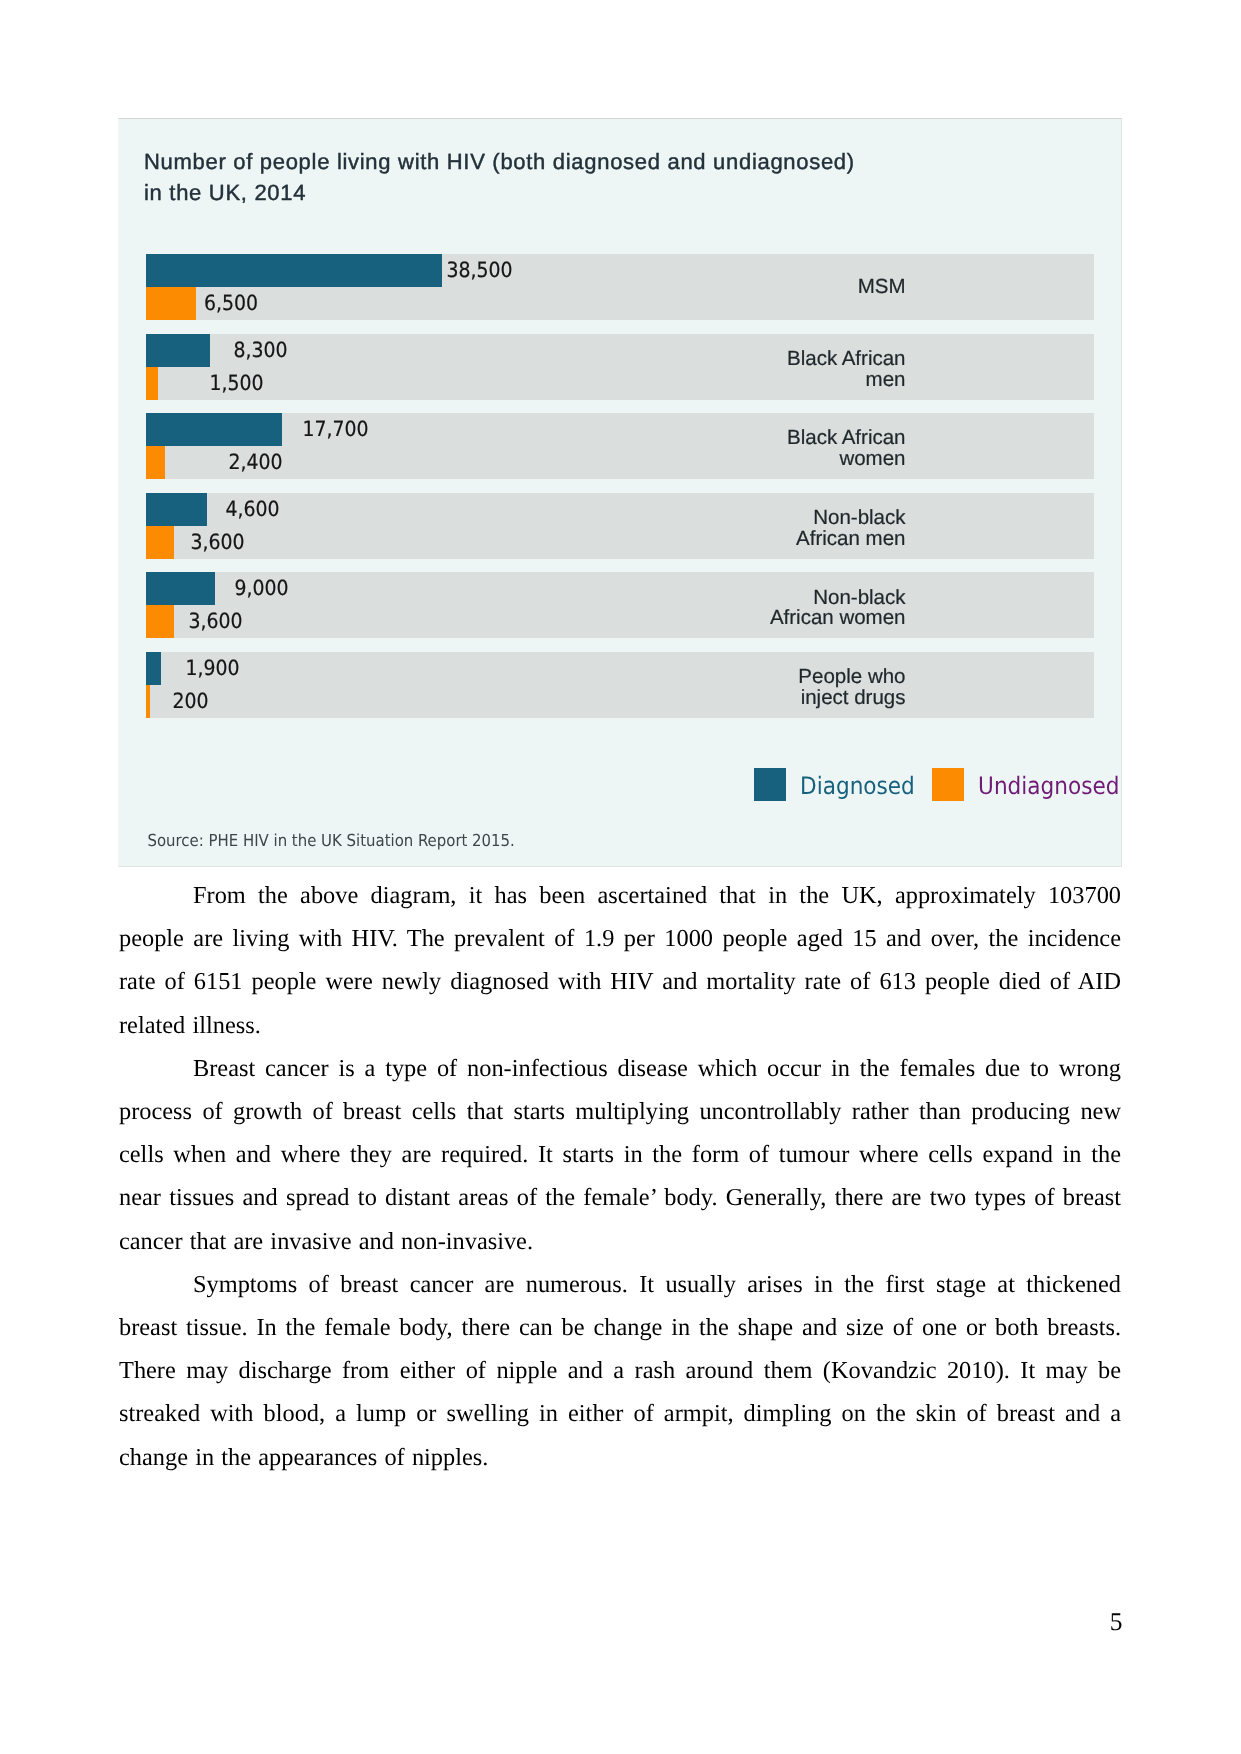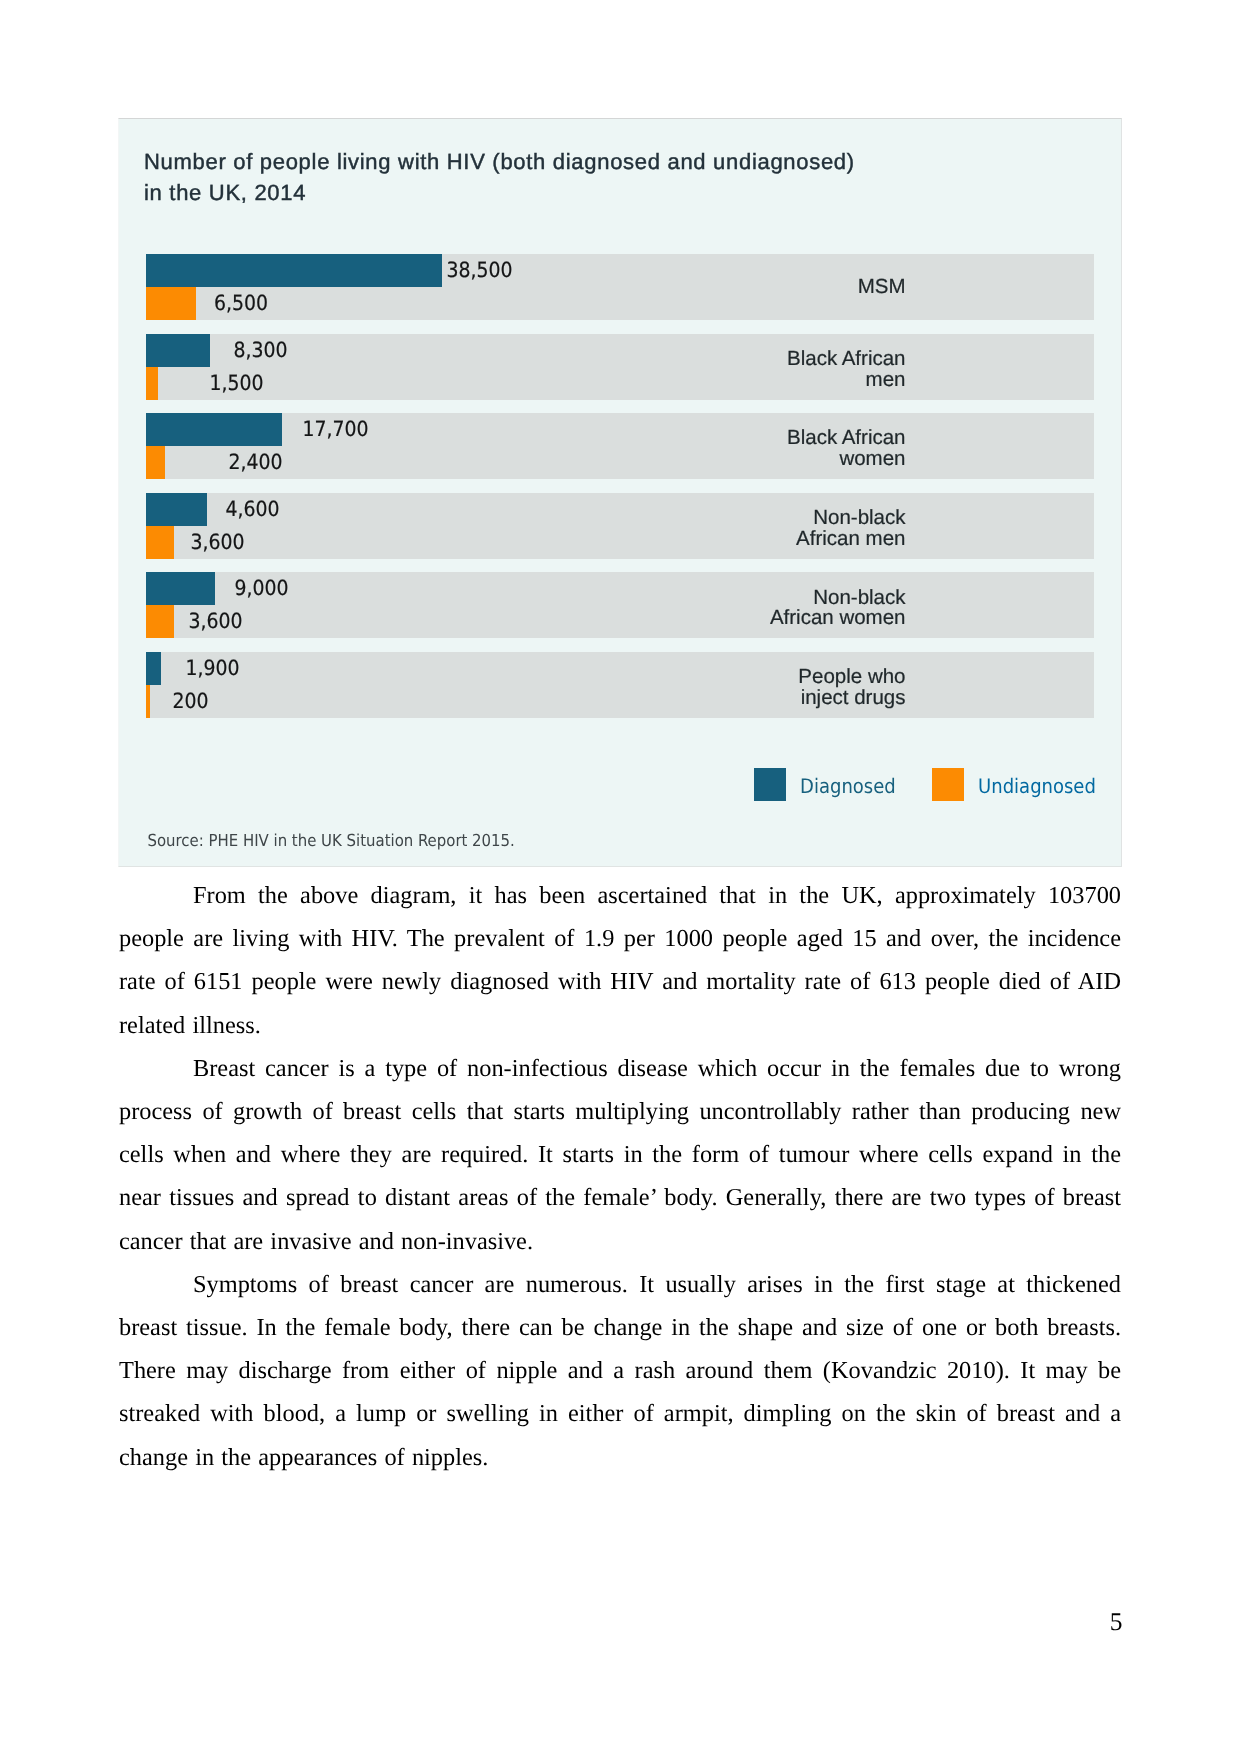--- a/index.html
+++ b/index.html
@@ -28,21 +28,21 @@
           -webkit-text-stroke:0.2px #141516;}
   .cat{transform:translateZ(0);position:absolute;right:24.5px;font-family:"Liberation Sans",sans-serif;
        font-size:20.5px;color:#1f272a;text-align:right;line-height:20.8px;
        -webkit-text-stroke:0.22px #1f272a;}
   .legend{position:absolute;left:634.8px;top:648.6px;}
   .legend-item{position:absolute;top:0;display:flex;align-items:center;}
   .legend-item:nth-child(1){left:0;}
   .legend-item:nth-child(2){left:178px;}
   .legend-swatch{display:inline-block;width:32.5px;height:33px;margin-right:13.8px;}
   .legend-label{transform:translateZ(0);font-family:"DejaVu Sans",sans-serif;
-                font-stretch:condensed;font-size:20px;line-height:33px;position:relative;top:2px;}
+                font-stretch:condensed;font-size:24px;line-height:33px;position:relative;top:2px;}
   .src{transform:translateZ(0);position:absolute;left:28.5px;top:712px;
        font-family:"DejaVu Sans",sans-serif;font-stretch:condensed;
        font-size:16.6px;color:#3f4649;}
 
   
   .body-copy{position:absolute;left:119px;top:874px;width:1002px;}
   p.para{margin:0;font-size:24.375px;line-height:43.2px;text-align:justify;
          text-indent:74px;color:#000;word-spacing:1.1px;}
   .pageno{position:absolute;left:119px;top:1609px;width:1003.5px;text-align:right;
           font-size:25.5px;color:#000;line-height:25.5px;}
@@ -55,21 +55,21 @@
     <div class="chart-title">
       <span>Number of people living with HIV (both diagnosed and undiagnosed)</span><br>
       <span>in the UK, 2014</span>
     </div>
     <div class="rows" id="rows">
         <div class="row">
           <div class="rowbg"></div>
           <div class="bar diag" style="width: 296px; background: rgb(23, 96, 126);"></div>
           <div class="barval" style="left: 300.5px; top: 4px;">38,500</div>
           <div class="bar undiag" style="width: 50px; background: rgb(252, 139, 2);"></div>
-          <div class="barval" style="left: 68px; top: 37px;">6,500</div>
+          <div class="barval" style="left: 58px; top: 37px;">6,500</div>
           <div class="cat" style="top: 23.4px;"><span>MSM</span></div>
         </div>
         <div class="row">
           <div class="rowbg"></div>
           <div class="bar diag" style="width: 63.8px; background: rgb(23, 96, 126);"></div>
           <div class="barval" style="left: 87.5px; top: 4px;">8,300</div>
           <div class="bar undiag" style="width: 11.5px; background: rgb(252, 139, 2);"></div>
           <div class="barval" style="left: 63.5px; top: 37px;">1,500</div>
           <div class="cat" style="top: 15.2px;"><span>Black African</span><br><span>men</span></div>
         </div>
@@ -106,21 +106,21 @@
           <div class="cat" style="top: 15.2px;"><span>People who</span><br><span>inject drugs</span></div>
         </div>
       </div>
     <div class="legend" id="legend">
         <div class="legend-item">
           <span class="legend-swatch" style="background: rgb(23, 96, 126);"></span>
           <span class="legend-label" style="color: rgb(23, 96, 126);">Diagnosed</span>
         </div>
         <div class="legend-item">
           <span class="legend-swatch" style="background: rgb(252, 139, 2);"></span>
-          <span class="legend-label" style="color: #0369a1;">Undiagnosed</span>
+          <span class="legend-label" style="color: #701a75;">Undiagnosed</span>
         </div>
       </div>
     <div class="src">Source: PHE HIV in the UK Situation Report 2015.</div>
   </div>
 
   <div class="body-copy" id="bodycopy">
       <p class="para">From the above diagram, it has been ascertained that in the UK, approximately 103700 people are living with HIV. The prevalent of 1.9 per 1000 people aged 15 and over, the incidence rate of 6151 people were newly diagnosed with HIV and mortality rate of 613 people died of AID related illness.</p>
       <p class="para">Breast cancer is a type of non-infectious disease which occur in the females due to wrong process of growth of breast cells that starts multiplying uncontrollably rather than producing new cells when and where they are required. It starts in the form of tumour where cells expand in the near tissues and spread to distant areas of the female’ body. Generally, there are two types of breast cancer that are invasive and non-invasive.</p>
       <p class="para">Symptoms of breast cancer are numerous. It usually arises in the first stage at thickened breast tissue. In the female body, there can be change in the shape and size of one or both breasts. There may discharge from either of nipple and a rash around them (Kovandzic 2010). It may be streaked with blood, a lump or swelling in either of armpit, dimpling on the skin of breast and a change in the appearances of nipples.</p>
     </div>

